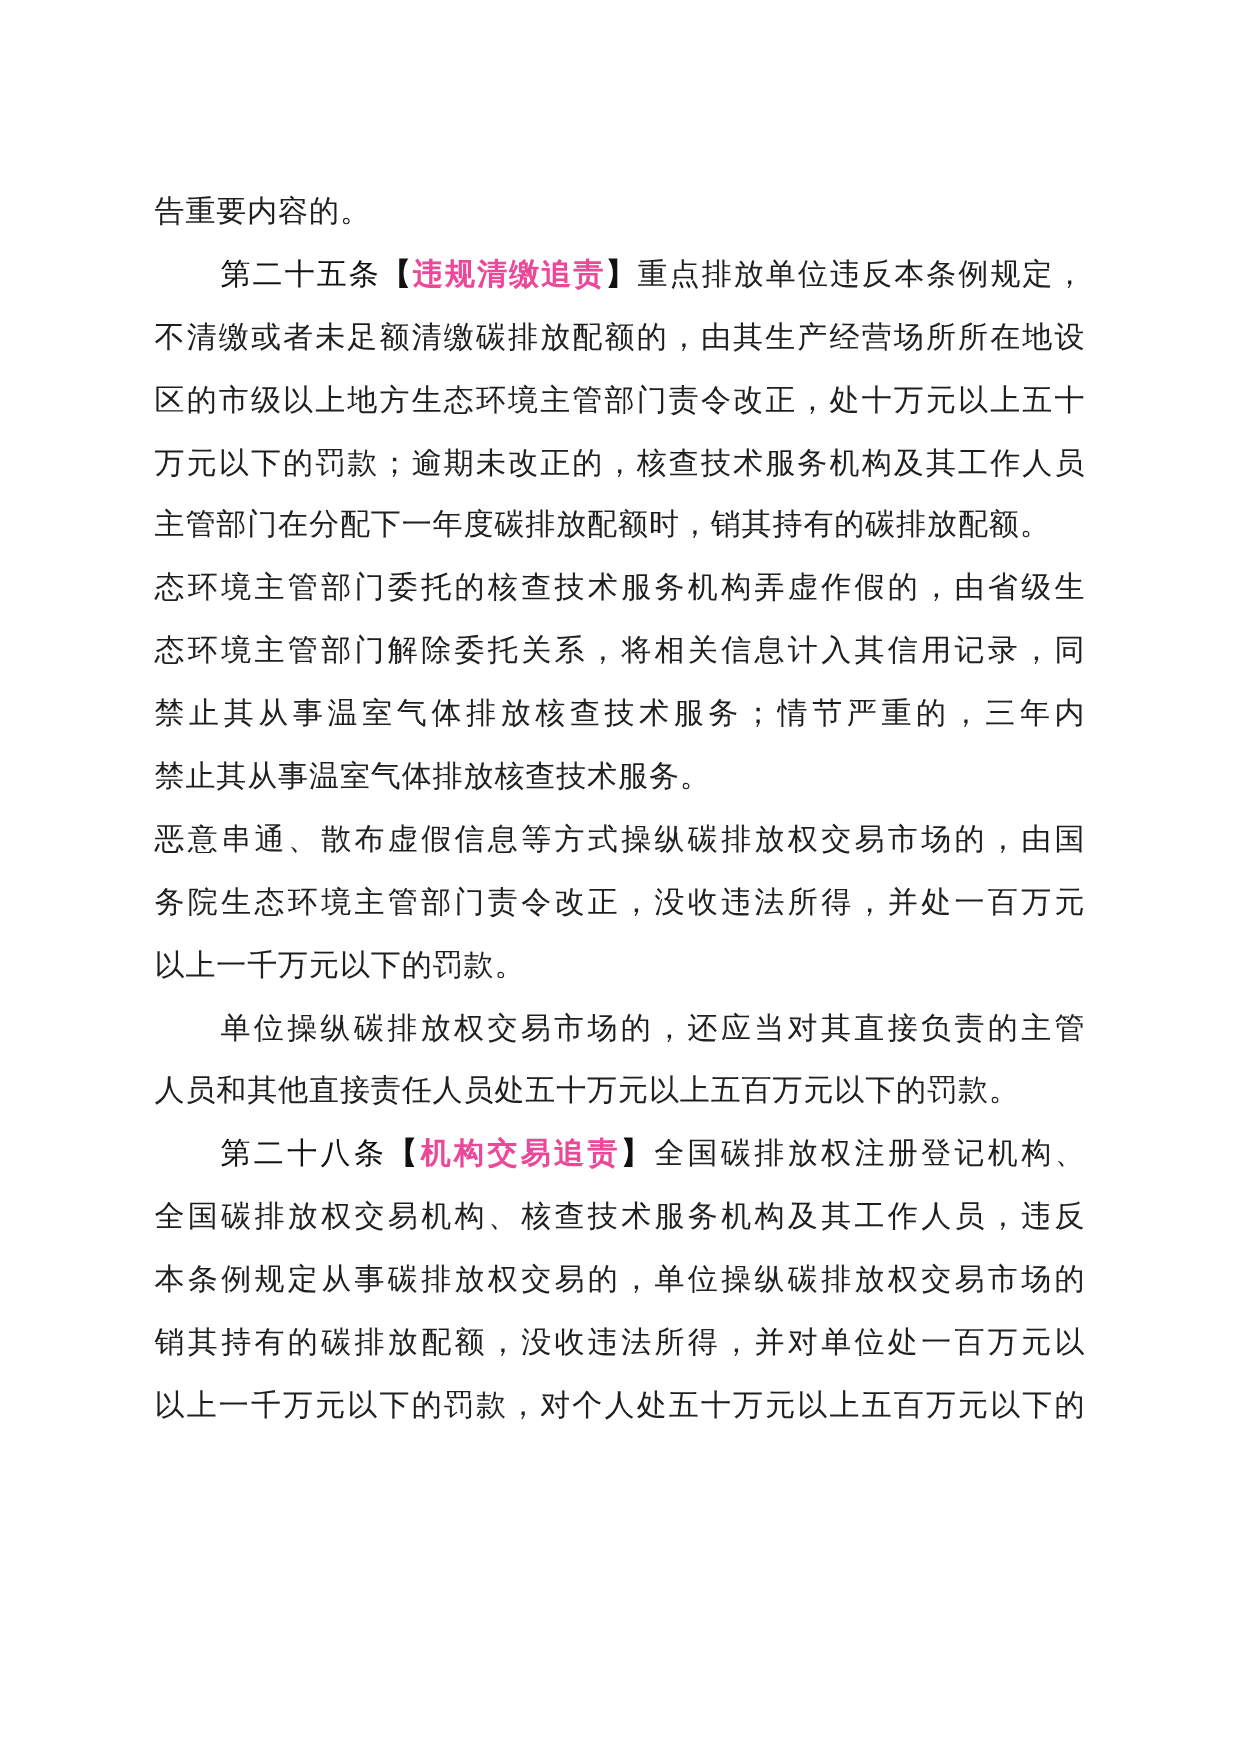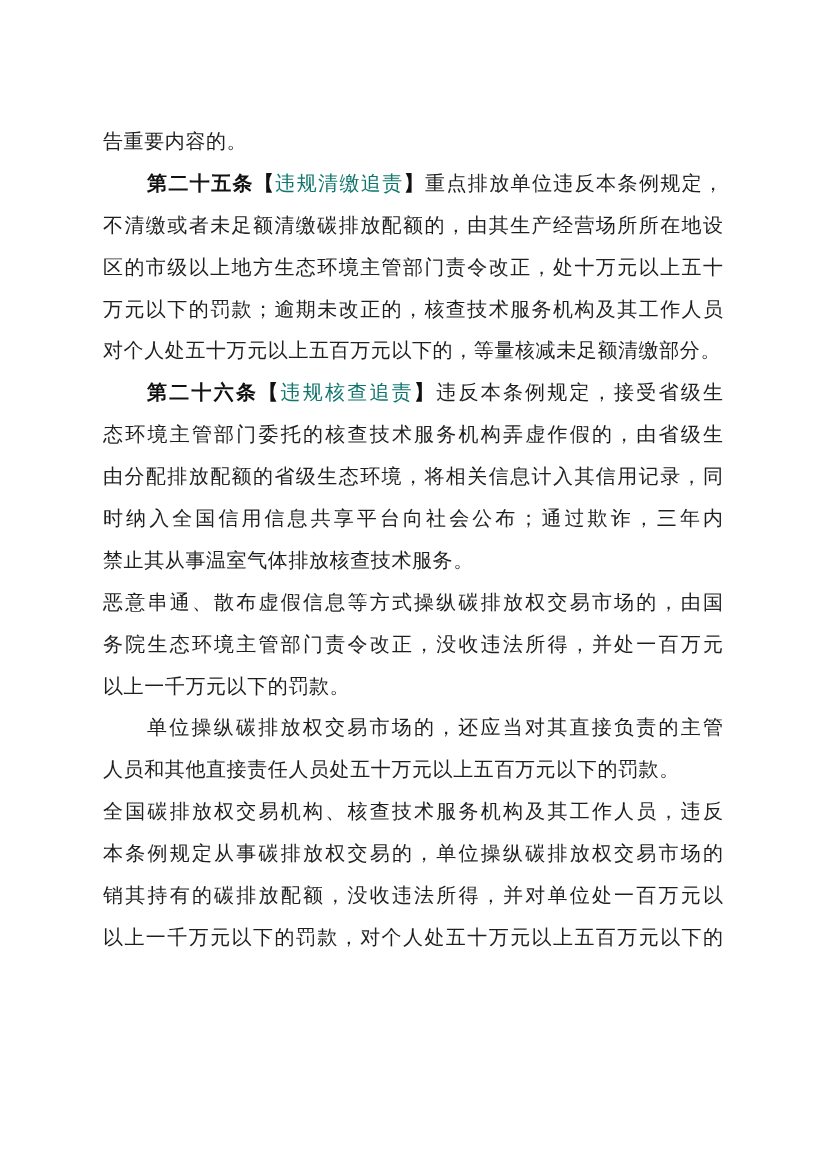--- a/index.html
+++ b/index.html
@@ -35,30 +35,30 @@
   }
   .line.last {
     text-align: left;
     text-align-last: left;
     letter-spacing: 0.6px;
   }
   .line.indent {
     padding-left: 44px;
   }
   .article-head {
-    font-weight: 700;
+    font-weight: 400;
     color: #111111;
   }
   .bracket {
     font-weight: 700;
     color: #111111;
   }
   .annotation {
-    font-weight: 400;
-    color: #0f766e;
+    font-weight: 700;
+    color: #ec4899;
   }
   .footer {
     position: absolute;
     left: 103px;
     top: 1036px;
     height: 30px;
     line-height: 30px;
     font-size: 17px;
     white-space: nowrap;
   }
@@ -75,31 +75,31 @@
 </head>
 <body>
 
 <div class="page">
   <div class="doc-body" id="doc-lines">
       <div class="line last"><span>告重要内容的。</span></div>
       <div class="line indent justify"><span class="article-head">第二十五条</span><span class="bracket">【</span><span class="annotation">违规清缴追责</span><span class="bracket">】</span><span>重点排放单位违反本条例规定，</span></div>
       <div class="line justify"><span>不清缴或者未足额清缴碳排放配额的，由其生产经营场所所在地设</span></div>
       <div class="line justify"><span>区的市级以上地方生态环境主管部门责令改正，处十万元以上五十</span></div>
       <div class="line justify"><span>万元以下的罚款；逾期未改正的，核查技术服务机构及其工作人员</span></div>
-      <div class="line last"><span>对个人处五十万元以上五百万元以下的，等量核减未足额清缴部分。</span></div>
-      <div class="line indent justify"><span class="article-head">第二十六条</span><span class="bracket">【</span><span class="annotation">违规核查追责</span><span class="bracket">】</span><span>违反本条例规定，接受省级生</span></div>
+      <div class="line last"><span>主管部门在分配下一年度碳排放配额时，销其持有的碳排放配额。</span></div>
       <div class="line justify"><span>态环境主管部门委托的核查技术服务机构弄虚作假的，由省级生</span></div>
-      <div class="line justify"><span>由分配排放配额的省级生态环境，将相关信息计入其信用记录，同</span></div>
-      <div class="line justify"><span>时纳入全国信用信息共享平台向社会公布；通过欺诈，三年内</span></div>
+      <div class="line justify"><span>态环境主管部门解除委托关系，将相关信息计入其信用记录，同</span></div>
+      <div class="line justify"><span>禁止其从事温室气体排放核查技术服务；情节严重的，三年内</span></div>
       <div class="line last"><span>禁止其从事温室气体排放核查技术服务。</span></div>
       <div class="line justify"><span>恶意串通、散布虚假信息等方式操纵碳排放权交易市场的，由国</span></div>
       <div class="line justify"><span>务院生态环境主管部门责令改正，没收违法所得，并处一百万元</span></div>
       <div class="line last"><span>以上一千万元以下的罚款。</span></div>
       <div class="line indent justify"><span>单位操纵碳排放权交易市场的，还应当对其直接负责的主管</span></div>
       <div class="line last"><span>人员和其他直接责任人员处五十万元以上五百万元以下的罚款。</span></div>
+      <div class="line indent justify"><span class="article-head">第二十八条</span><span class="bracket">【</span><span class="annotation">机构交易追责</span><span class="bracket">】</span><span>全国碳排放权注册登记机构、</span></div>
       <div class="line justify"><span>全国碳排放权交易机构、核查技术服务机构及其工作人员，违反</span></div>
       <div class="line justify"><span>本条例规定从事碳排放权交易的，单位操纵碳排放权交易市场的</span></div>
       <div class="line justify"><span>销其持有的碳排放配额，没收违法所得，并对单位处一百万元以</span></div>
       <div class="line justify"><span>以上一千万元以下的罚款，对个人处五十万元以上五百万元以下的</span></div>
     </div>
   <div class="footer">
     <span class="dash">—</span><span class="page-num">8</span><span class="dash">—</span>
   </div>
 </div>
 

